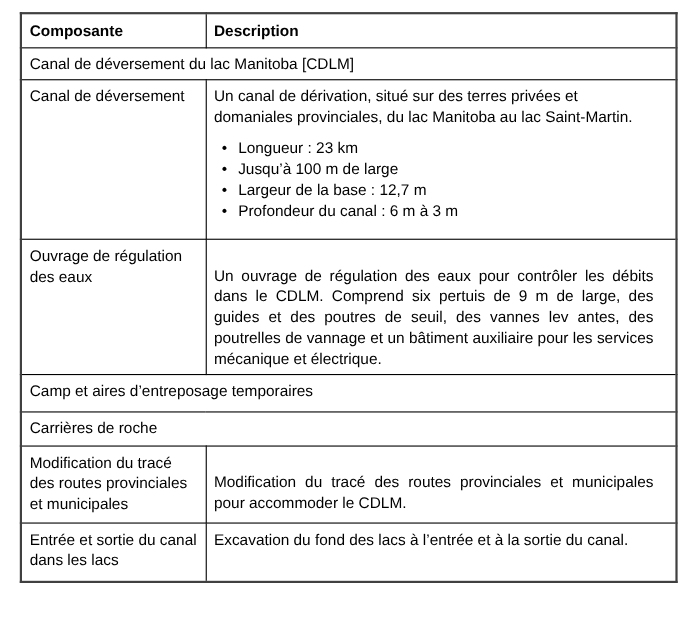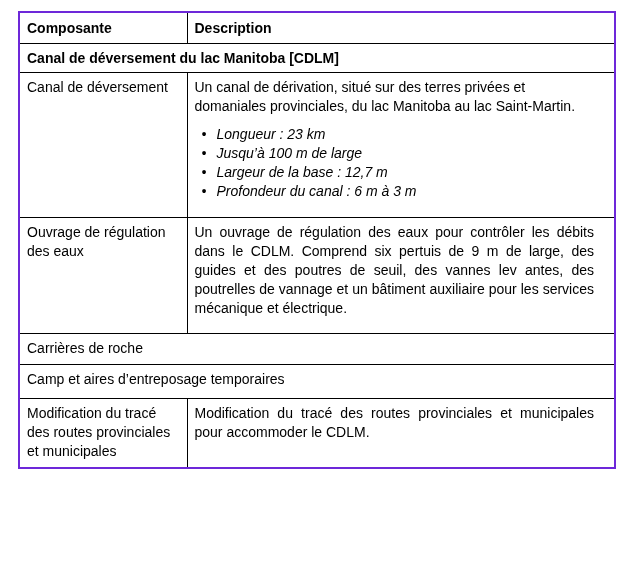--- a/index.html
+++ b/index.html
@@ -14,45 +14,44 @@
     font-size: 14px;
     line-height: 19px;
     color: #000000;
     overflow: hidden;
   }
   table.doc {
     border-collapse: collapse;
     table-layout: fixed;
     width: 596px;
     margin: 11px 0 0 18px;
-    border: 2px solid #6d28d9;
+    border: 2px solid #404040;
   }
   col.c-component { width: 168px; }
   col.c-description { width: 428px; }
   th, td {
     border: 1.5px solid #000000;
     vertical-align: top;
     text-align: left;
     padding: 5px 4px 4px 7px;
     overflow: hidden;
   }
   th {
     font-weight: bold;
     padding-top: 6px;
   }
   td.desc { padding: 5px 20px 4px 7px; }
   tr.band td { padding: 5px 20px 4px 7px; }
-  tr.band.bold td { font-weight: bold; }
+  tr.band.bold td { font-weight: normal; }
   p { margin: 0; }
-  p.just { text-align: justify; }
+  p.just { text-align: justify; margin-top: 18px; }
   ul.bullets {
     margin: 9px 0 12px 0;
     padding: 0 0 0 6px;
     list-style: none;
-    font-style: italic;
   }
   ul.bullets li {
     position: relative;
     padding-left: 16px;
   }
   ul.bullets li::before {
     content: "\2022";
     position: absolute;
     left: 1px;
     top: 0;
@@ -101,29 +100,35 @@
     </tr>
 
     <tr class="r-ouvrage">
       <td>Ouvrage de régulation des eaux</td>
       <td class="desc">
         <p class="just">Un ouvrage de régulation des eaux pour contrôler les débits dans le CDLM. Comprend six pertuis de 9 m de large, des guides et des poutres de seuil, des vannes lev antes, des poutrelles de vannage et un bâtiment auxiliaire pour les services mécanique et électrique.</p>
       </td>
     </tr>
 
 
+    <tr class="band r-band3">
+      <td colspan="2">Camp et aires d’entreposage temporaires</td>
+    </tr>
+
     <tr class="band r-band2">
       <td colspan="2">Carrières de roche</td>
-    </tr>
-
-    <tr class="band r-band3">
-      <td colspan="2">Camp et aires d’entreposage temporaires</td>
     </tr>
 
     <tr class="r-modif">
       <td>Modification du tracé des routes provinciales et municipales</td>
       <td class="desc">
         <p class="just">Modification du tracé des routes provinciales et municipales pour accommoder le CDLM.</p>
       </td>
     </tr>
 
+    <tr class="r-entree">
+      <td>Entrée et sortie du canal dans les lacs</td>
+      <td class="desc">
+        <p>Excavation du fond des lacs à l’entrée et à la sortie du canal.</p>
+      </td>
+    </tr>
   </tbody>
 </table>
 
 </body></html>

